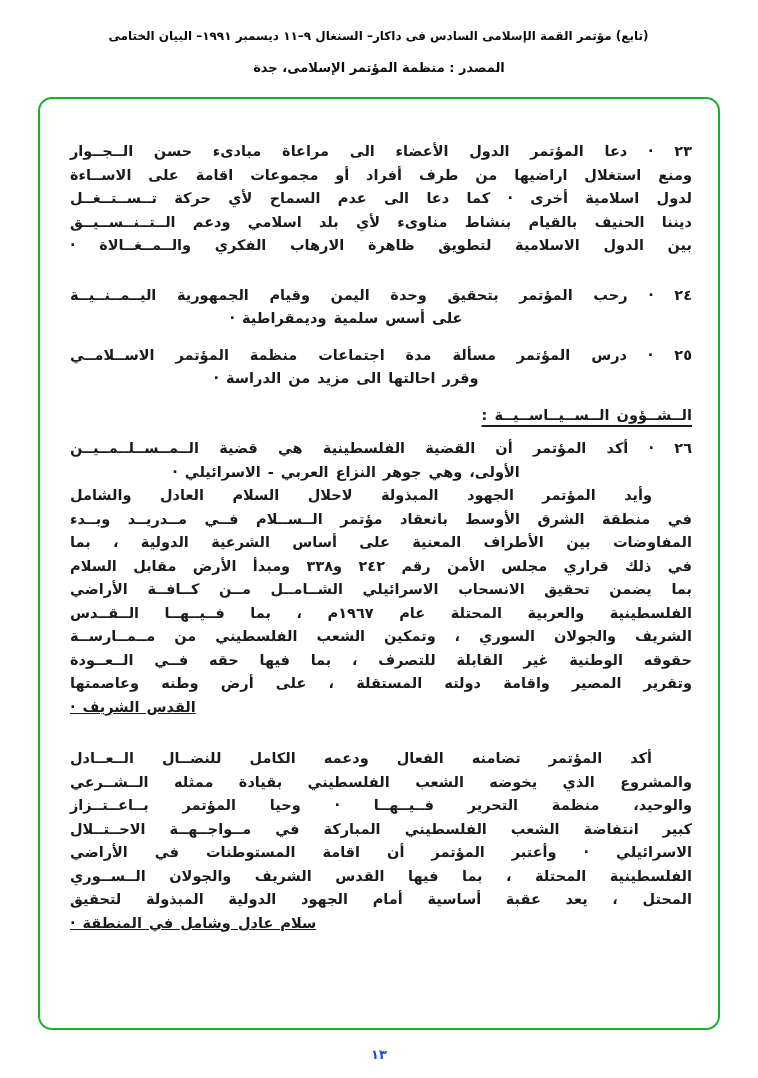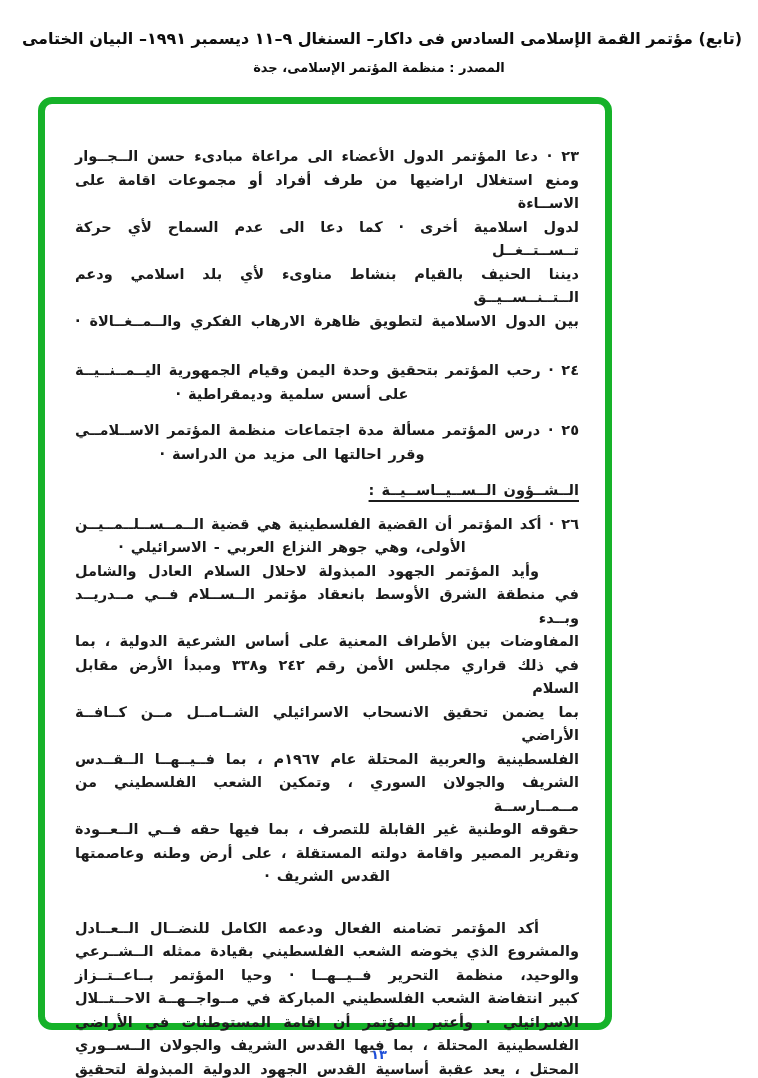--- a/index.html
+++ b/index.html
@@ -7,64 +7,64 @@
     position: relative;
     width: 758px;
     height: 1078px;
     background: #ffffff;
     overflow: hidden;
     font-family: "DejaVu Sans", "Liberation Sans", sans-serif;
     color: #1b1b1b;
   }
   .hdr1 {
     position: absolute;
-    top: 29px; left: 0; right: 16px;
-    text-align: right;
+    top: 29px; left: 0; right: 1px;
+    text-align: center;
     direction: rtl;
     font-weight: bold;
-    font-size: 16px;
+    font-size: 12px;
     letter-spacing: 0.2px;
     color: #0d0d0d;
   }
   .hdr2 {
     position: absolute;
     top: 60px; left: 0; right: 0;
     text-align: center;
     direction: rtl;
     font-weight: bold;
     font-size: 13px;
     color: #0d0d0d;
   }
   .frame {
     position: absolute;
     left: 38px; top: 97px;
-    width: 574px; height: 933px;
+    width: 682px; height: 933px;
     box-sizing: border-box;
-    border: 7px solid #8b5cf6;
+    border: 2px solid #8b5cf6;
     border-radius: 14px;
     padding: 41px 26px 0 30px;
     direction: rtl;
   }
   .para { margin: 0; }
   .para:nth-child(1) { margin-bottom: 26px; }
   .para:nth-child(2) { margin-bottom: 13px; }
   .para:nth-child(3) { margin-bottom: 13px; }
   .para:nth-child(4) { margin-bottom: 10px; }
   .para:nth-child(5) { }
   .para:nth-child(6) { margin-bottom: 28px; }
   .line {
     direction: rtl;
     font-size: 14.5px;
     font-weight: bold;
     line-height: 23.5px;
     color: #1b1b1b;
     word-spacing: 2px;
   }
   .justify-line { text-align: justify; text-align-last: justify; }
-  .align-left { text-align: center; }
+  .align-left { text-align: left; text-decoration: underline; }
   .align-right-ind { text-align: center; padding-right: 70px; }
   .first-indent { padding-right: 40px; }
   .heading-line {
     text-align: right;
     text-decoration: underline;
     text-underline-offset: 5px;
     text-decoration-thickness: 1.5px;
   }
   .page-num {
     position: absolute;
@@ -118,19 +118,19 @@
           <div class="line justify-line">وتقرير المصير واقامة دولته المستقلة ، على أرض وطنه وعاصمتها</div>
           <div class="line align-left">القدس الشريف ·</div>
         </div>
         <div class="para plain">
           <div class="line justify-line first-indent">أكد المؤتمر تضامنه الفعال ودعمه الكامل للنضــال الــعــادل</div>
           <div class="line justify-line">والمشروع الذي يخوضه الشعب الفلسطيني بقيادة ممثله الــشــرعي</div>
           <div class="line justify-line">والوحيد، منظمة التحرير فــيــهــا · وحيا المؤتمر بــاعــتــزاز</div>
           <div class="line justify-line">كبير انتفاضة الشعب الفلسطيني المباركة في مــواجــهــة الاحــتــلال</div>
           <div class="line justify-line">الاسرائيلي · وأعتبر المؤتمر أن اقامة المستوطنات في الأراضي</div>
           <div class="line justify-line">الفلسطينية المحتلة ، بما فيها القدس الشريف والجولان الــســوري</div>
-          <div class="line justify-line">المحتل ، يعد عقبة أساسية القدس الجهود الدولية المبذولة لتحقيق</div>
+          <div class="line justify-line">المحتل ، يعد عقبة أساسية أمام الجهود الدولية المبذولة لتحقيق</div>
           <div class="line align-left">سلام عادل وشامل في المنطقة ·</div>
         </div>
       </div>
   </div>
   <div class="page-num">١٣</div>
 </div>
 
 </body></html>

